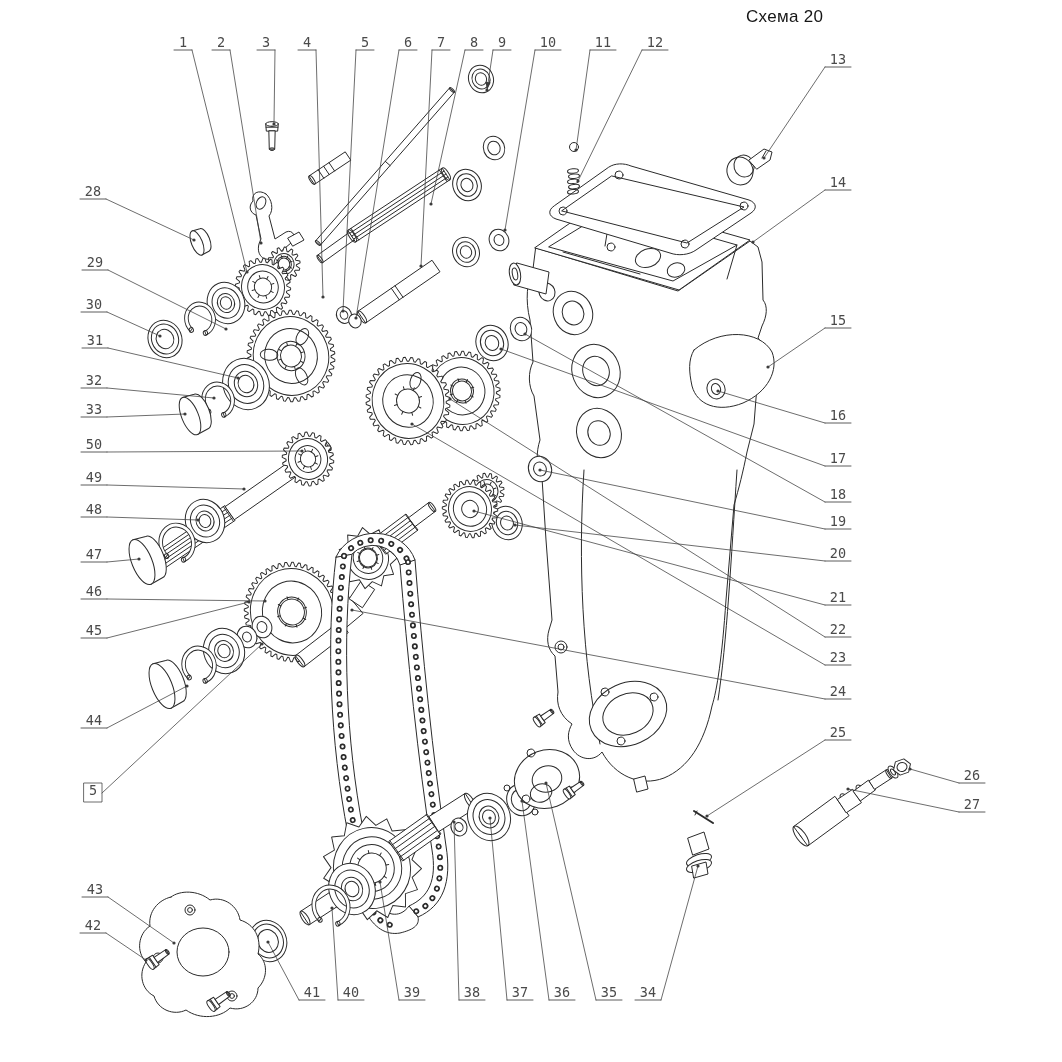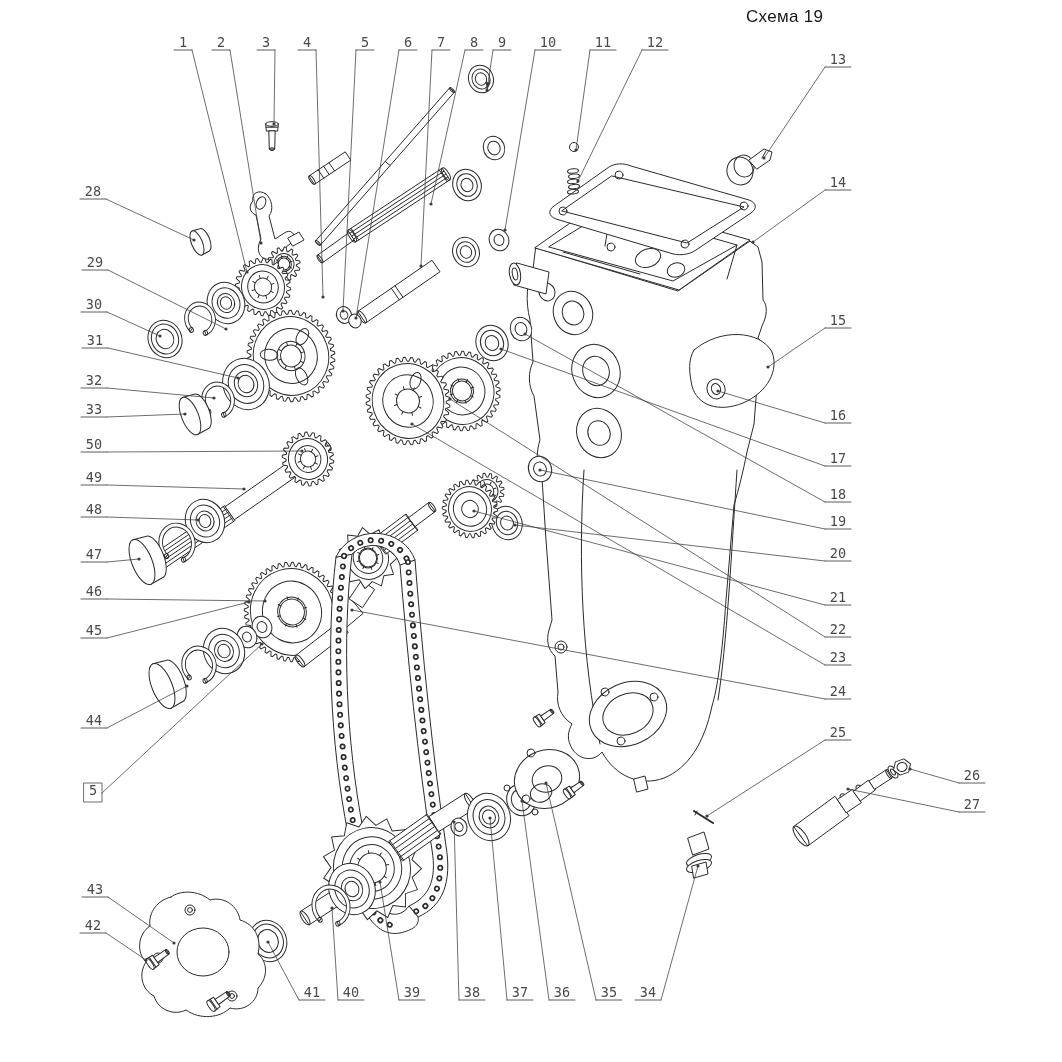--- a/index.html
+++ b/index.html
@@ -15,21 +15,21 @@
   .scene .ld{stroke:#3c3c3c;stroke-width:.75;}
   .scene .ln{stroke:#4a4a4a;stroke-width:.9;}
   .scene .dot{fill:#3c3c3c;stroke:none;}
   .scene .lbl{fill:#4a4a4a;font-family:"DejaVu Sans Mono",monospace;font-size:13.5px;
               text-anchor:middle;}
 </style>
 </head>
 <body>
 
 <div class="page">
-  <div class="title">Схема 19</div>
+  <div class="title">Схема 20</div>
   <svg class="scene" id="scene" viewBox="0 0 1062 1062">
       <g>
         <path d="M536,248 L678,291 L750,241 L758,247 L762,262 L763,300 C768,306 767,316 762,326 L758,338 C764,344 763,352 759,360 L754,424 L747,452 C743,472 739,488 734,505 L726,600 C722,658 717,690 712,706 C704,744 688,768 664,778 C640,787 615,776 602,752 C594,762 580,760 573,750 C566,740 568,731 572,724 C560,716 556,704 558,692 L555,656 C548,650 546,640 549,630 L552,620 L546,540 L542,478 C536,466 536,452 540,440 L534,396 C528,386 528,372 533,362 L530,320 C525,300 527,282 533,268 Z" class="wf"></path>
         <path d="M584,470 C578,560 582,660 600,744"></path>
         <path d="M737,470 C731,560 727,642 718,700"></path>
         <path d="M605,199 L750,240 L679,290 L535,248 Z" class="wf"></path>
         <path d="M611,209 L737,245 L673,281 L549,247 Z"></path>
         <line x1="611" y1="209" x2="605" y2="246"></line>
         <line x1="737" y1="245" x2="727" y2="279"></line>
         <line x1="563" y1="252" x2="640" y2="274"></line>

